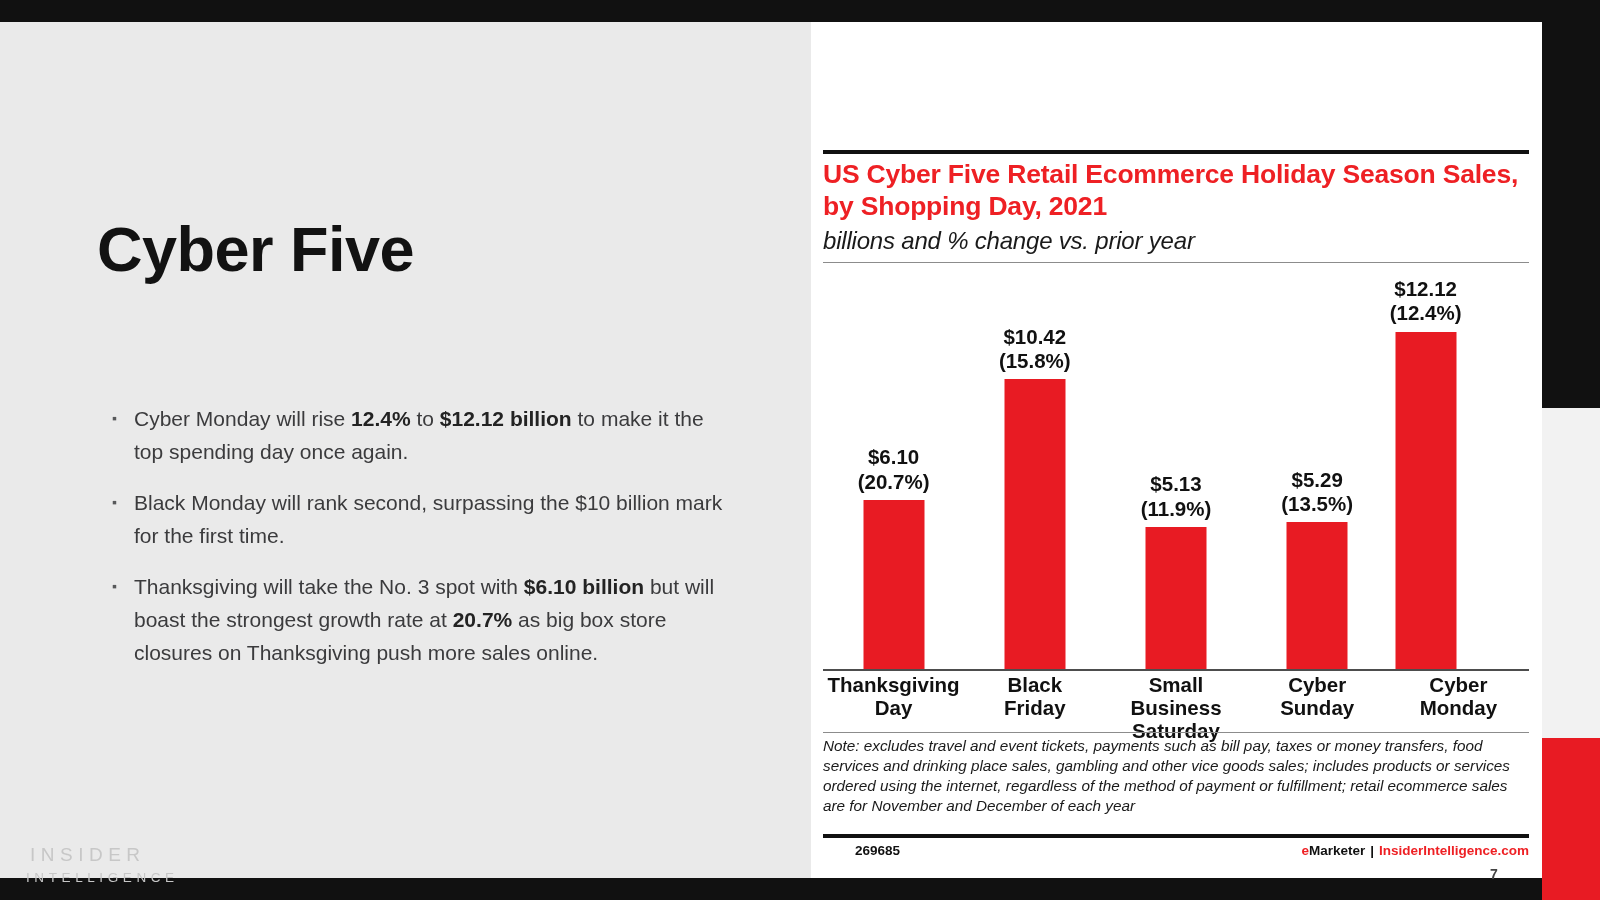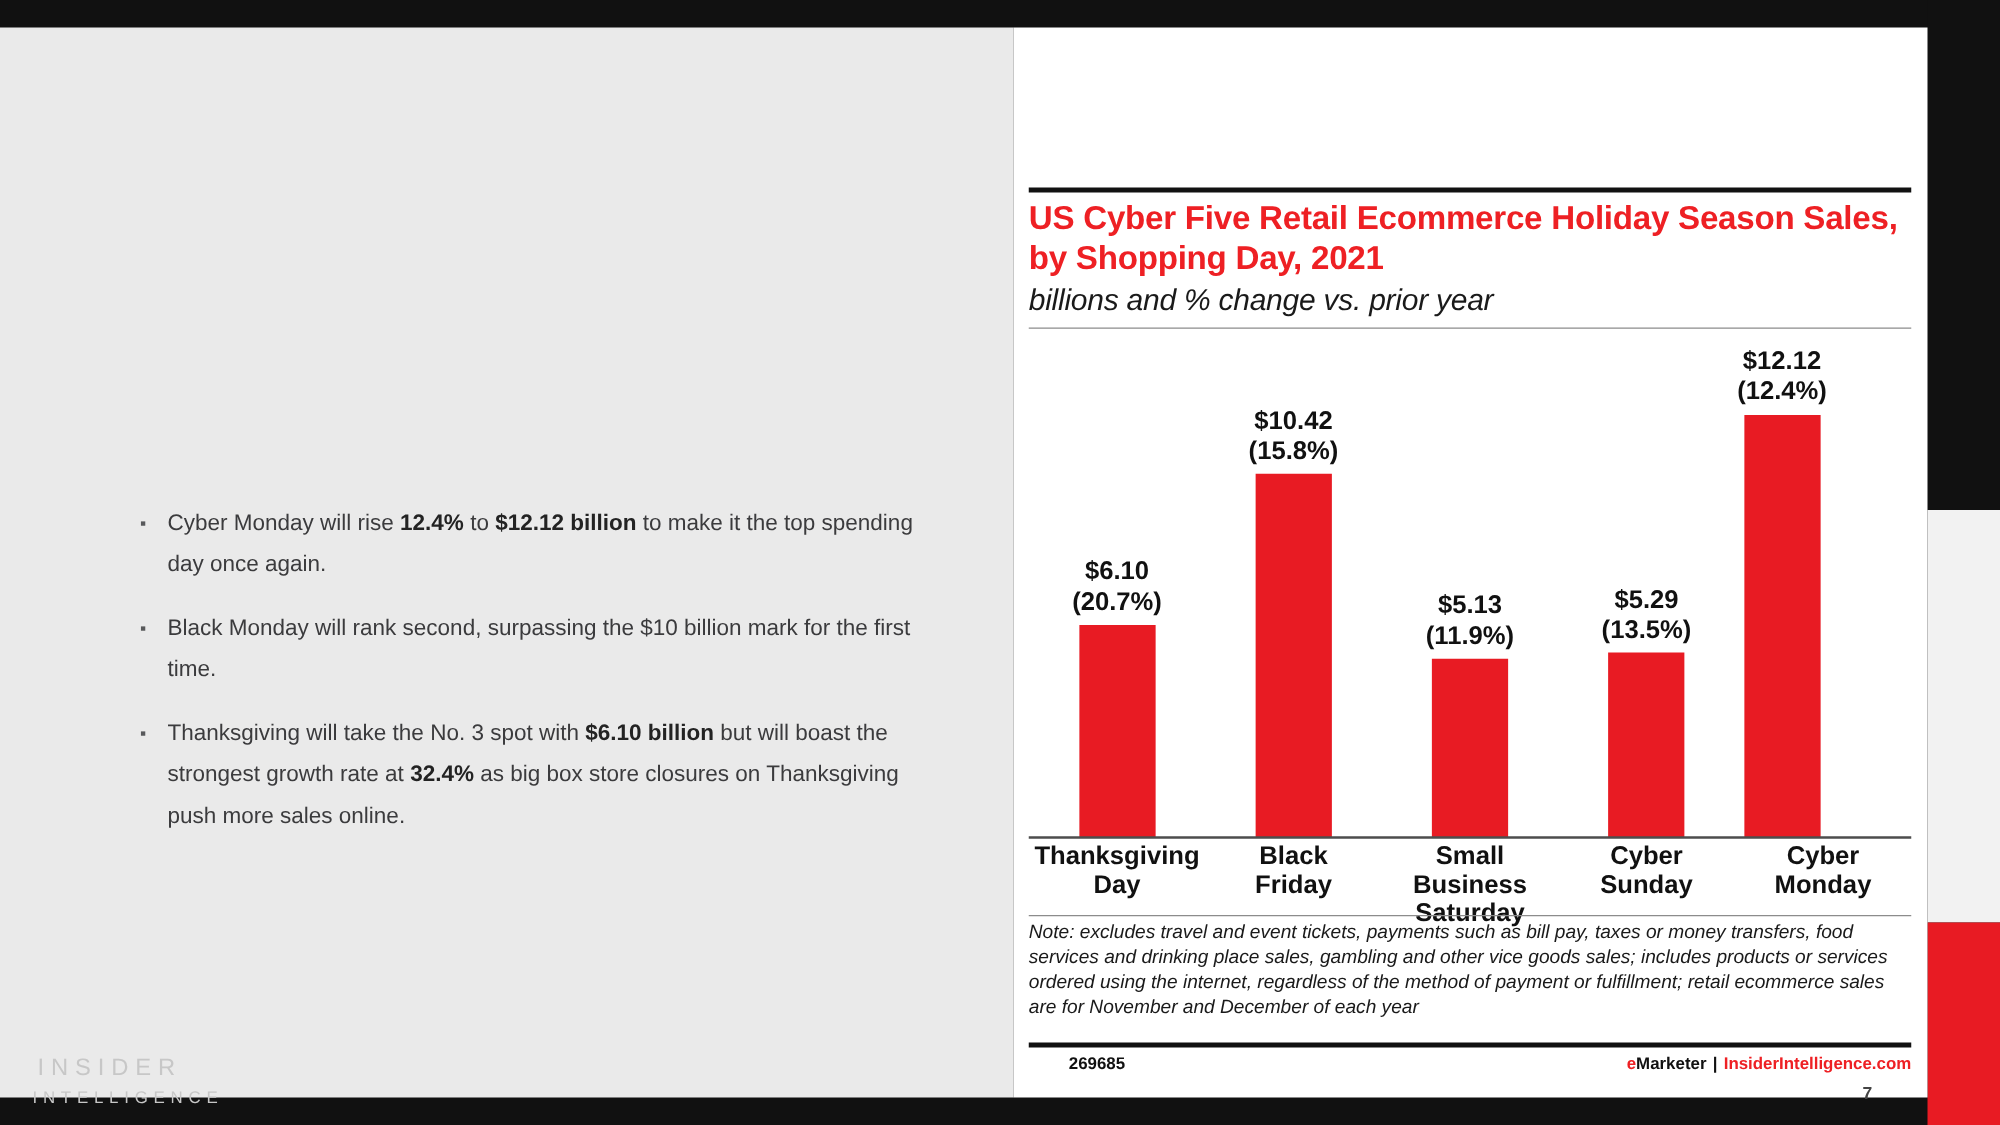--- a/index.html
+++ b/index.html
@@ -67,21 +67,21 @@
   }
   .bullet-marker {
     flex: 0 0 auto;
     width: 22px;
     color: #58595b;
     font-size: 14px;
     line-height: 33px;
   }
   .bullet-text {
     flex: 1 1 auto;
-    font-size: 18px;
+    font-size: 21px;
     line-height: 33px;
     color: #3b3b3d;
   }
   .bullet-text b { color: #232323; font-weight: bold; }
 
   .logo {
     position: absolute; left: 30px; top: 822px;
     color: #c7c7c7;
   }
   .logo-l1 { font-size: 19px; letter-spacing: 5.5px; }
@@ -187,34 +187,35 @@
 
 <div class="slide">
 
   <div class="top-band"></div>
   <div class="right-dark"></div>
   <div class="right-light"></div>
   <div class="right-red"></div>
 
   <div class="left-panel">
 
+    <div class="headline">Cyber Five</div>
 
 
     <div class="bullets" id="bullet-list">
         <div class="bullet">
           <span class="bullet-marker">▪</span>
           <span class="bullet-text"><span>Cyber Monday will rise </span><b>12.4%</b><span> to </span><b>$12.12 billion</b><span> to make it the top spending day once again.</span></span>
         </div>
         <div class="bullet">
           <span class="bullet-marker">▪</span>
           <span class="bullet-text"><span>Black Monday will rank second, surpassing the $10 billion mark for the first time.</span></span>
         </div>
         <div class="bullet">
           <span class="bullet-marker">▪</span>
-          <span class="bullet-text"><span>Thanksgiving will take the No. 3 spot with </span><b>$6.10 billion</b><span> but will boast the strongest growth rate at </span><b>32.4%</b><span> as big box store closures on Thanksgiving push more sales online.</span></span>
+          <span class="bullet-text"><span>Thanksgiving will take the No. 3 spot with </span><b>$6.10 billion</b><span> but will boast the strongest growth rate at </span><b>20.7%</b><span> as big box store closures on Thanksgiving push more sales online.</span></span>
         </div>
       </div>
 
     <div class="logo">
       <div class="logo-l1">INSIDER</div>
       <div class="logo-l2">INTELLIGENCE</div>
     </div>
   </div>
 
   <div class="chart-panel">

